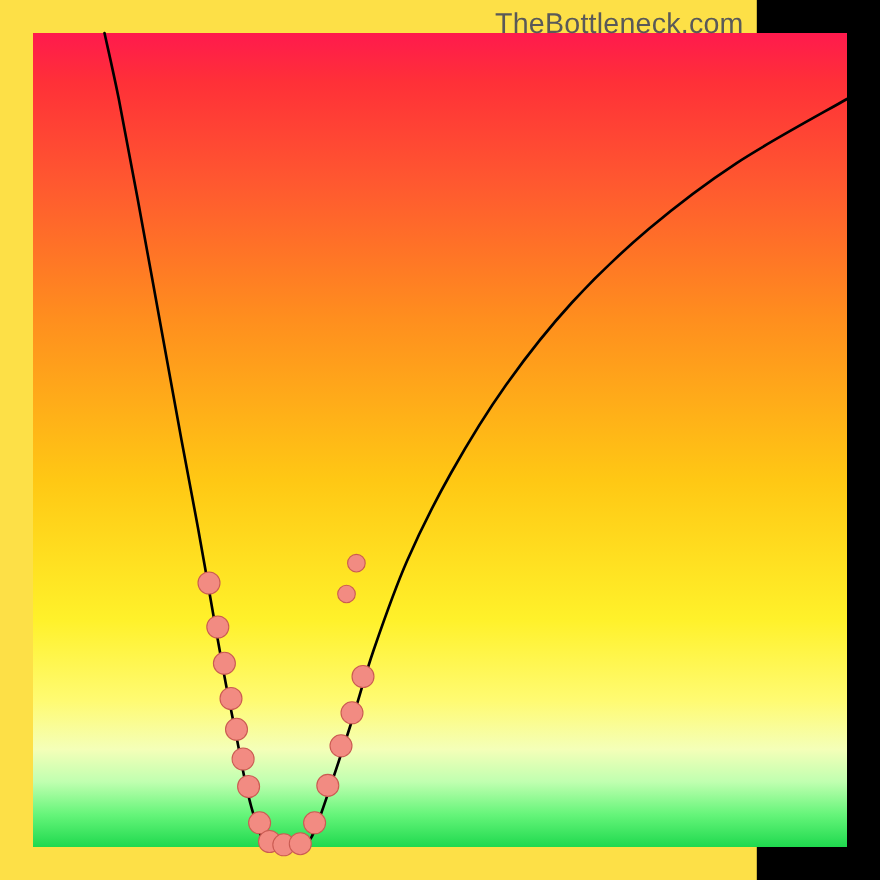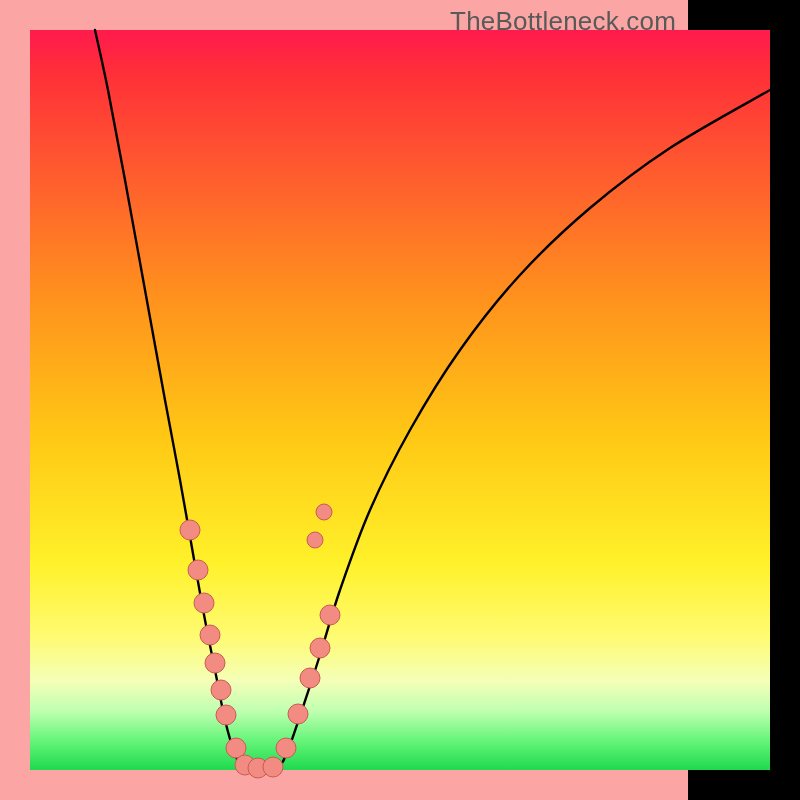--- a/index.html
+++ b/index.html
@@ -10,21 +10,21 @@
     overflow: hidden;
     background: #000;
     font-family: Arial, Helvetica, sans-serif;
   }
   .frame {
     position: absolute;
     left: 0;
     top: 0;
     width: 688px;
     height: 800px;
-    background: #fca5a5;
+    background: #fde047;
   }
   .plot-area {
     position: absolute;
     left: 30px;
     top: 30px;
     width: 740px;
     height: 740px;
     background: linear-gradient(
       to bottom,
       #ff1a4d 0%,

